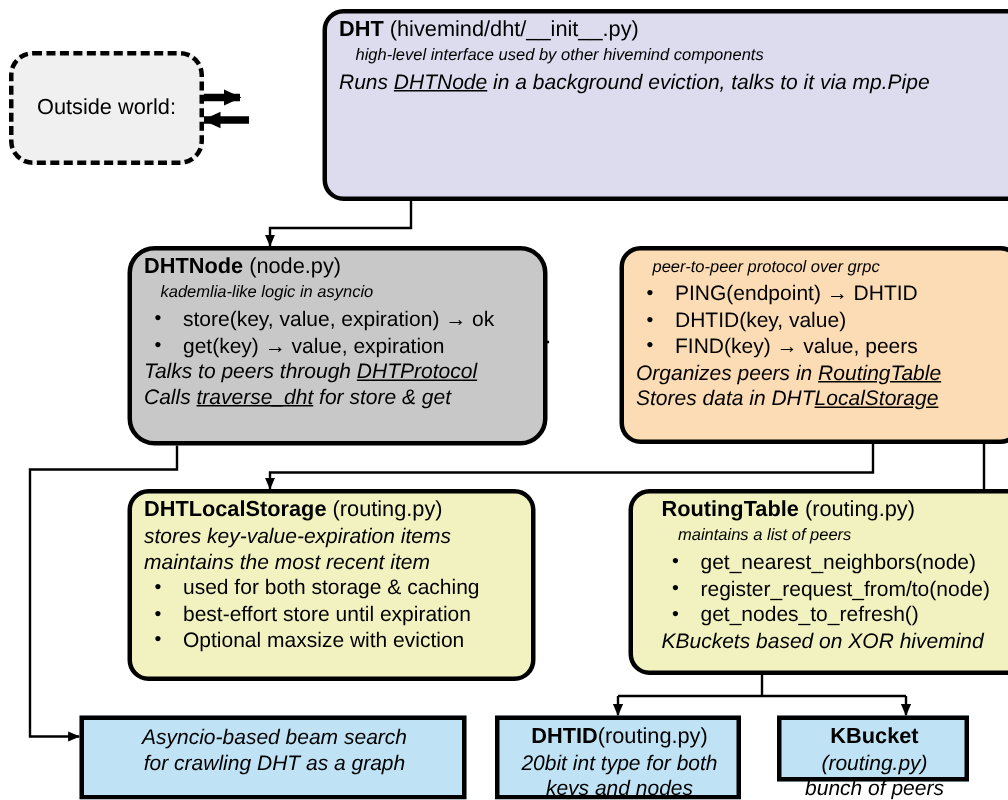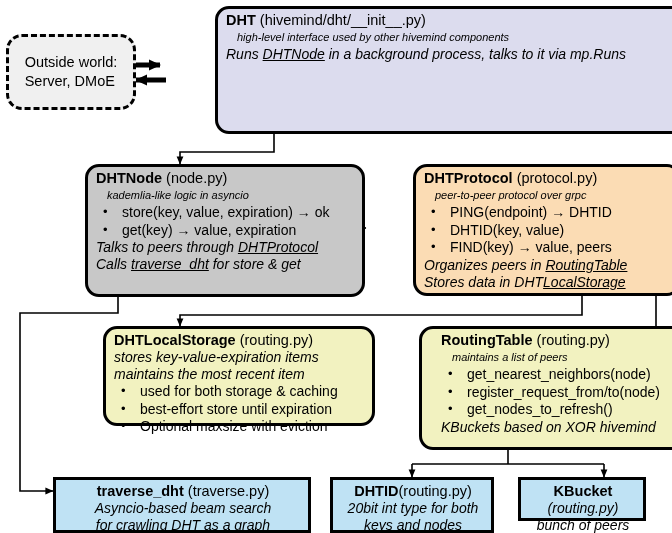--- a/index.html
+++ b/index.html
@@ -4,21 +4,21 @@
 <style>
   html,body{margin:0;padding:0;background:#ffffff;}
   body{width:672px;height:533px;overflow:hidden;
        font-family:"Liberation Sans","DejaVu Sans",sans-serif;color:#000;}
   #stage{position:relative;width:672px;height:533px;}
   svg.wires{position:absolute;left:0;top:0;width:672px;height:533px;pointer-events:none;}
   .box{position:absolute;box-sizing:border-box;border:3px solid #000;}
   .rounded{border-radius:14px;margin-left:47px;}
   .dashed{border:3px dashed #000;border-radius:16px;background:#f0f0f0;}
   .lav{background:#dcdcee;}
-  .gry{background:#c8c8c8;}
+  .gry{background:#c8c8c8;border-radius:18px;}
   .org{background:#fbdcb4;}
   .yel{background:#f2f2c0;}
   .blu{background:#bfe2f4;}
   .box .inner{padding:3px 6px 2px 8px;}
   .ttl{font-size:14.5px;line-height:17px;white-space:nowrap;}
   .ttl b{font-weight:bold;}
   .sub{font-style:italic;font-size:11px;line-height:17px;padding-left:11px;white-space:nowrap;}
   .sub0{font-style:italic;font-size:14px;line-height:17px;white-space:nowrap;}
   .plain{font-size:14px;line-height:17px;white-space:nowrap;font-style:italic;}
   ul{margin:0;padding:0;list-style:none;}
@@ -77,33 +77,32 @@
       <path d="M412,464 L604,464"></path>
       <path d="M412,464 L412,477" marker-end="url(#ah)"></path>
       <path d="M604,464 L604,477" marker-end="url(#ah)"></path>
     </g>
   </svg>
 
   <div class="dashed" style="position:absolute;left:6px;top:34px;width:124px;height:70px;">
     <div class="ow">
       <div>
         <div>Outside world:</div>
-        <div>Server, DMoE</div>
       </div>
     </div>
   </div>
 
   <div class="box rounded lav" style="left:168px;top:6px;width:500px;height:128px;">
     <div class="inner">
       <div class="ttl">
         <b>DHT</b>
         <span>(hivemind/dht/__init__.py)</span>
       </div>
       <div class="sub">high-level interface used by other hivemind components</div>
-      <div class="sub0"><span>Runs </span><span class="u">DHTNode</span><span> in a background process, talks to it via mp.Runs</span></div>
+      <div class="sub0"><span>Runs </span><span class="u">DHTNode</span><span> in a background eviction, talks to it via mp.Pipe</span></div>
     </div>
   </div>
 
   <div class="box rounded gry" style="left:38px;top:164px;width:280px;height:133px;">
     <div class="inner">
       <div class="ttl">
         <b>DHTNode</b>
         <span>(node.py)</span>
       </div>
       <div class="sub">kademlia-like logic in asyncio</div>
@@ -111,36 +110,32 @@
         <li>store(key, value, expiration) → ok</li>
         <li>get(key) → value, expiration</li>
       </ul>
       <div class="sub0"><span>Talks to peers through </span><span class="u">DHTProtocol</span></div>
       <div class="sub0"><span>Calls </span><span class="u">traverse_dht</span><span> for store &amp; get</span></div>
     </div>
   </div>
 
   <div class="box rounded org" style="left:366px;top:164px;width:268px;height:132px;">
     <div class="inner">
-      <div class="ttl">
-        <b>DHTProtocol</b>
-        <span>(protocol.py)</span>
-      </div>
       <div class="sub">peer-to-peer protocol over grpc</div>
       <ul>
         <li>PING(endpoint) → DHTID</li>
         <li>DHTID(key, value)</li>
         <li>FIND(key) → value, peers</li>
       </ul>
       <div class="sub0"><span>Organizes peers in </span><span class="u">RoutingTable</span></div>
       <div class="plain"><span>Stores data in DHT</span><span class="u">LocalStorage</span></div>
     </div>
   </div>
 
-  <div class="box rounded yel" style="left:56px;top:326px;width:272px;height:100px;">
+  <div class="box rounded yel" style="left:38px;top:326px;width:272px;height:128px;">
     <div class="inner">
       <div class="ttl">
         <b>DHTLocalStorage</b>
         <span>(routing.py)</span>
       </div>
       <div class="sub0">stores key-value-expiration items</div>
       <div class="sub0">maintains the most recent item</div>
       <ul>
         <li>used for both storage &amp; caching</li>
         <li>best-effort store until expiration</li>
@@ -160,24 +155,20 @@
         <li>get_nearest_neighbors(node)</li>
         <li>register_request_from/to(node)</li>
         <li>get_nodes_to_refresh()</li>
       </ul>
       <div class="plain">KBuckets based on XOR hivemind</div>
     </div>
   </div>
 
   <div class="box blu" style="left:53px;top:477px;width:258px;height:56px;">
     <div class="inner ctr">
-      <div class="ttl">
-        <b>traverse_dht</b>
-        <span>(traverse.py)</span>
-      </div>
       <div class="plain">Asyncio-based beam search</div>
       <div class="plain">for crawling DHT as a graph</div>
     </div>
   </div>
 
   <div class="box blu" style="left:330px;top:477px;width:164px;height:56px;">
     <div class="inner ctr">
       <div class="ttl"><b>DHTID</b><span>(routing.py)</span></div>
       <div class="plain">20bit int type for both</div>
       <div class="plain">keys and nodes</div>

